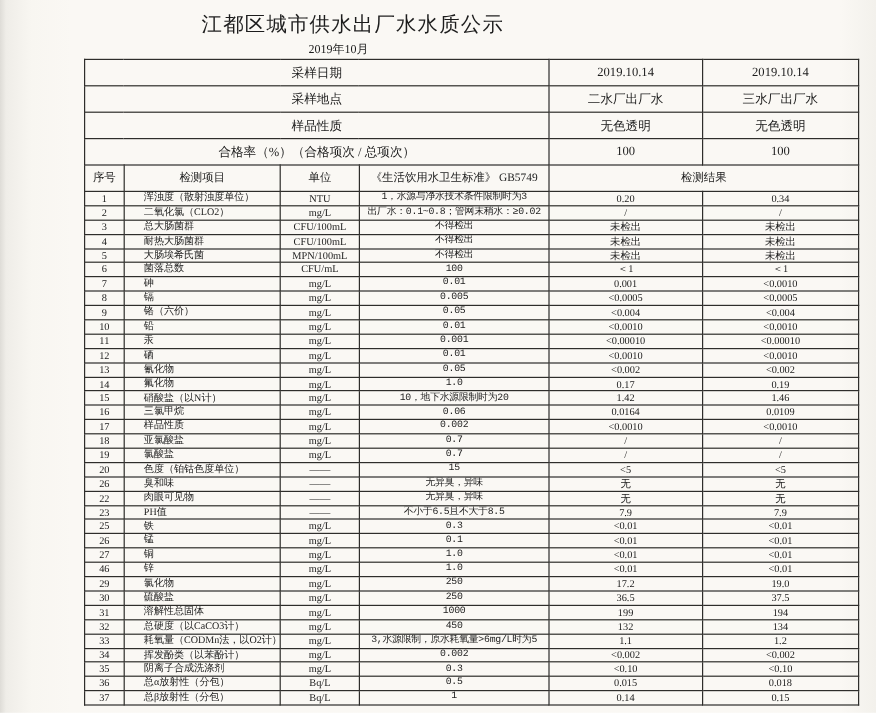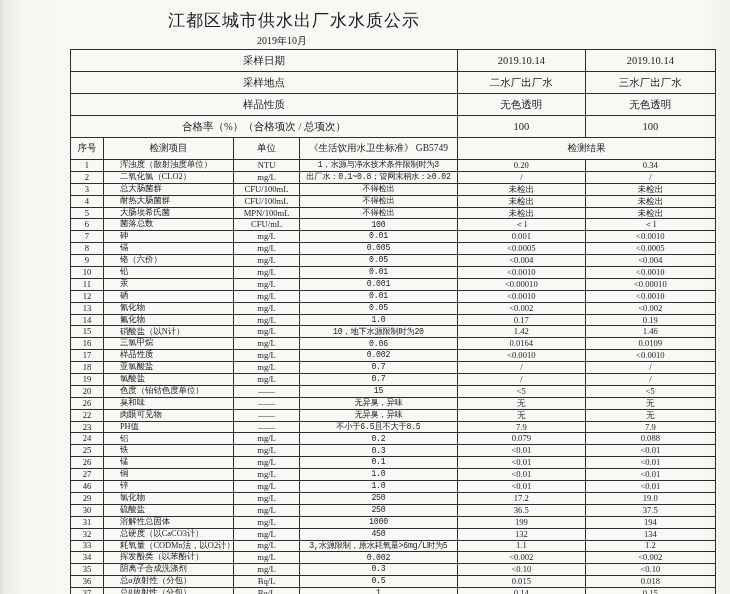--- a/index.html
+++ b/index.html
@@ -271,28 +271,20 @@
     </tr>
         <tr class="data-row">
       <td class="c-seq">23</td>
       <td class="c-item">PH值</td>
       <td class="c-unit">——</td>
       <td class="c-standard">不小于6.5且不大于8.5</td>
       <td class="c-r1">7.9</td>
       <td class="c-r2">7.9</td>
     </tr>
         <tr class="data-row">
-      <td class="c-seq">24</td>
-      <td class="c-item">铝</td>
-      <td class="c-unit">mg/L</td>
-      <td class="c-standard">0.2</td>
-      <td class="c-r1">0.079</td>
-      <td class="c-r2">0.088</td>
-    </tr>
-        <tr class="data-row">
       <td class="c-seq">25</td>
       <td class="c-item">铁</td>
       <td class="c-unit">mg/L</td>
       <td class="c-standard">0.3</td>
       <td class="c-r1">&lt;0.01</td>
       <td class="c-r2">&lt;0.01</td>
     </tr>
         <tr class="data-row">
       <td class="c-seq">26</td>
       <td class="c-item">锰</td>

